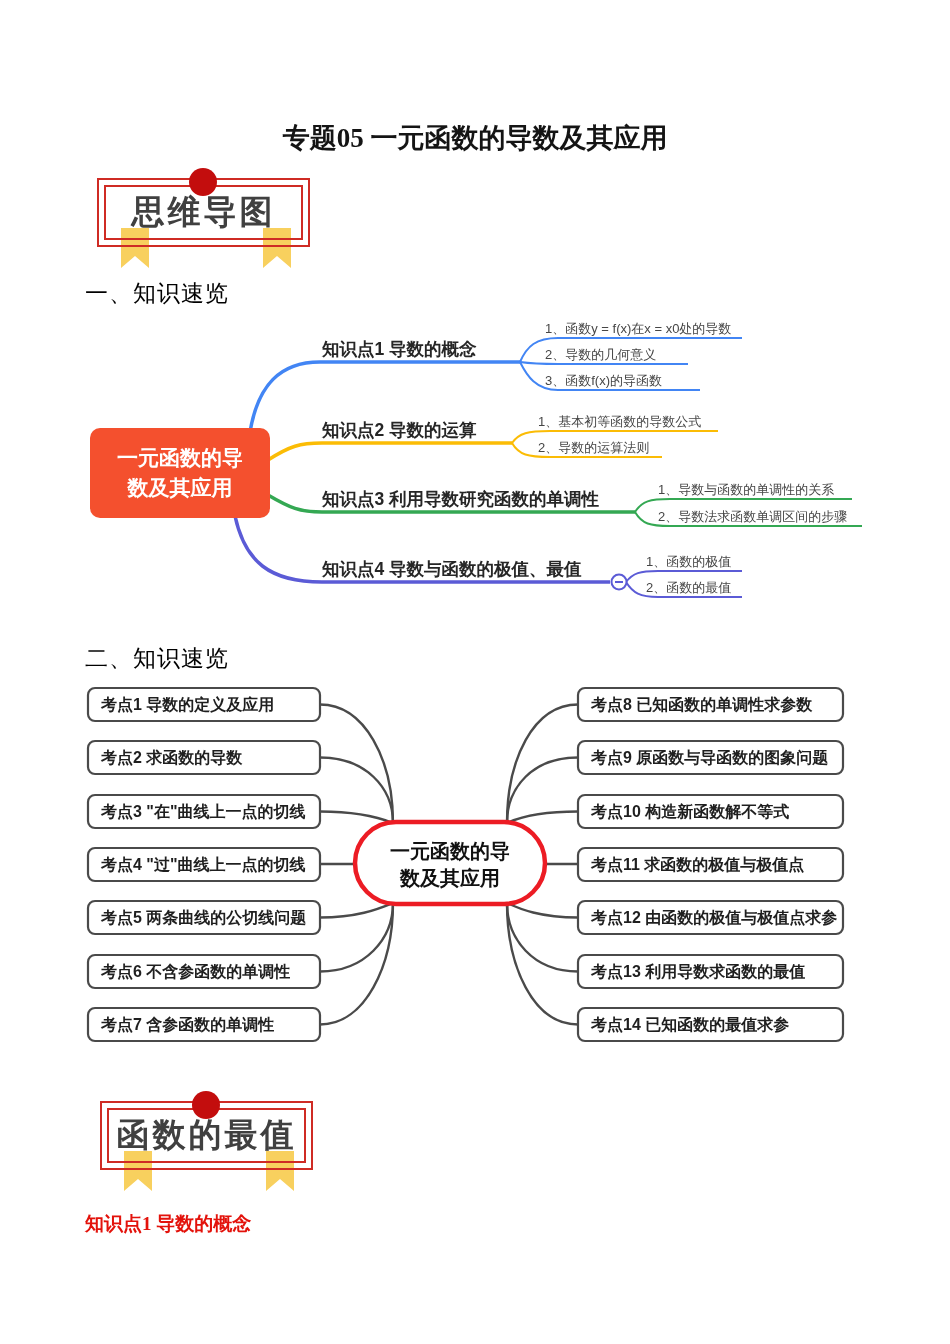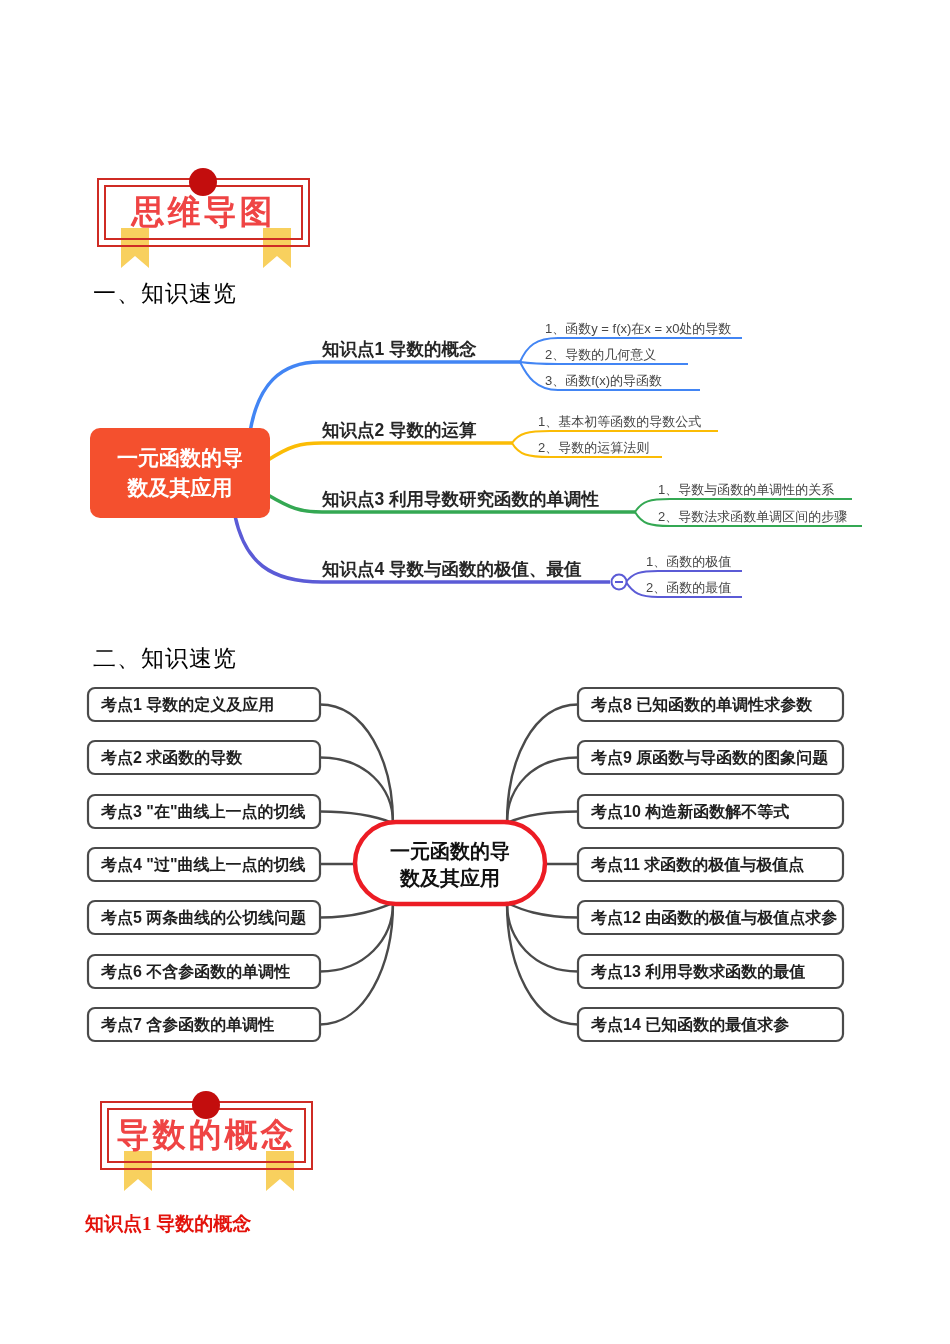--- a/index.html
+++ b/index.html
@@ -1,56 +1,57 @@
 <!DOCTYPE html>
 <html><head>
 <meta charset="utf-8">
 <style>
   html,body{margin:0;padding:0;background:#ffffff;}
   .page{position:relative;width:950px;height:1344px;background:#ffffff;overflow:hidden;
         font-family:"Liberation Sans",sans-serif;}
   .doc-title{position:absolute;top:120px;left:0;width:100%;text-align:center;
         font-family:"Liberation Serif",serif;font-weight:bold;font-size:27px;color:#141414;}
-  .section-head{position:absolute;left:93px;font-size:23px;color:#000;letter-spacing:1px;}
+  .section-head{position:absolute;left:85px;font-size:23px;color:#000;letter-spacing:1px;}
   .section-head.s1{top:278px;}
   .section-head.s2{top:643px;}
   
   .badge{position:absolute;width:214px;height:104px;}
   .badge .ribbon{position:absolute;top:60px;width:28px;height:40px;background:#f8d05e;z-index:0;
         clip-path:polygon(0 0,100% 0,100% 100%,50% 70%,0 100%);}
   .badge .ribbon.r-left{left:24px;}
   .badge .ribbon.r-right{left:166px;}
   .badge .b-outer{position:absolute;left:0;top:10px;width:213px;height:69px;
         border:2px solid #cf2b24;box-sizing:border-box;z-index:1;}
   .badge .b-inner{position:absolute;left:7px;top:17px;width:199px;height:55px;
         border:2px solid #cf2b24;box-sizing:border-box;z-index:1;}
   .badge .b-dot{position:absolute;left:92px;top:0;width:28px;height:28px;border-radius:50%;
         background:#c30d0d;z-index:2;}
   .badge .b-label{position:absolute;left:0;top:10px;width:213px;height:69px;display:flex;
         align-items:center;justify-content:center;font-size:33px;font-weight:bold;
-        color:#ef4444;letter-spacing:3px;z-index:2;}
+        color:#404040;letter-spacing:3px;z-index:2;}
   .badge.badge-1{left:97px;top:168px;}
   .badge.badge-2{left:100px;top:1091px;}
   
   svg{position:absolute;left:0;}
   svg.kmap{top:310px;}
   svg.emap{top:675px;}
   .center-text{font:bold 21px "Liberation Sans",sans-serif;fill:#ffffff;}
   .br-label{font:bold 17.5px "Liberation Sans",sans-serif;fill:#262626;}
   .br-item{font:13px "Liberation Sans",sans-serif;fill:#464646;}
   .box-label{font:bold 16px "Liberation Sans",sans-serif;fill:#1f1f1f;}
   .oval-text{font:bold 20px "Liberation Sans",sans-serif;fill:#111111;}
   .footer-head{position:absolute;left:85px;top:1211px;font-family:"Liberation Serif",serif;
         font-weight:bold;font-size:19px;color:#e3120b;}
 </style>
 </head>
 <body>
 
 <div class="page">
 
+  <div class="doc-title">专题05 一元函数的导数及其应用</div>
 
   <div class="badge badge-1">
     <div class="ribbon r-left"></div>
     <div class="ribbon r-right"></div>
     <div class="b-outer"></div>
     <div class="b-inner"></div>
     <div class="b-dot"></div>
     <div class="b-label">思维导图</div>
   </div>
 
@@ -155,18 +156,18 @@
     <text class="box-label" x="591" y="302">考点13  利用导数求函数的最值</text>
     <text class="box-label" x="591" y="355">考点14  已知函数的最值求参</text>
   </svg>
 
   <div class="badge badge-2">
     <div class="ribbon r-left"></div>
     <div class="ribbon r-right"></div>
     <div class="b-outer"></div>
     <div class="b-inner"></div>
     <div class="b-dot"></div>
-    <div class="b-label">导数的概念</div>
+    <div class="b-label">函数的最值</div>
   </div>
 
   <div class="footer-head">知识点1  导数的概念</div>
 
 </div>
 
 </body></html>

